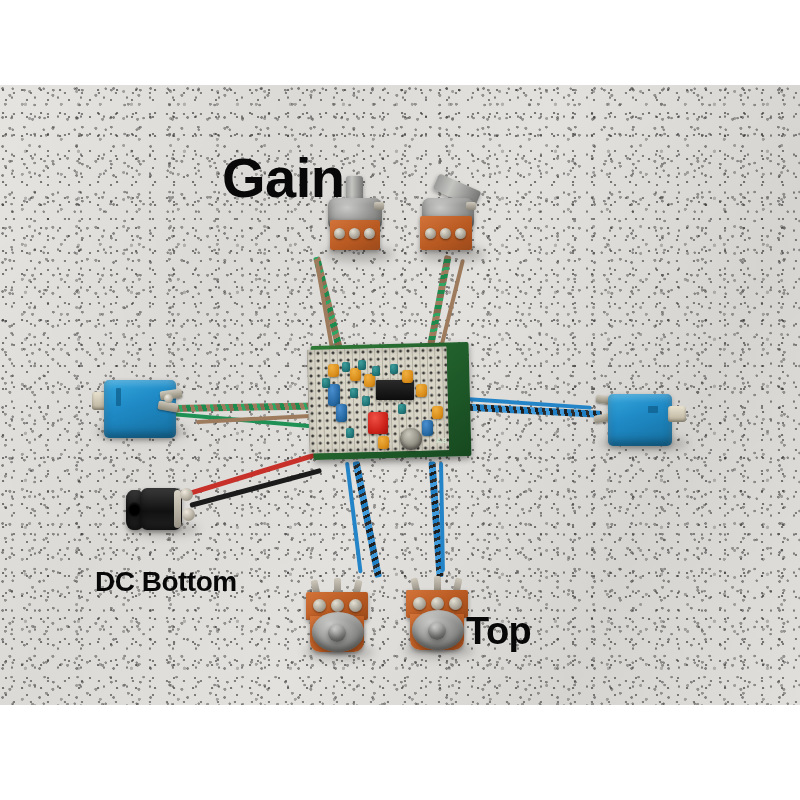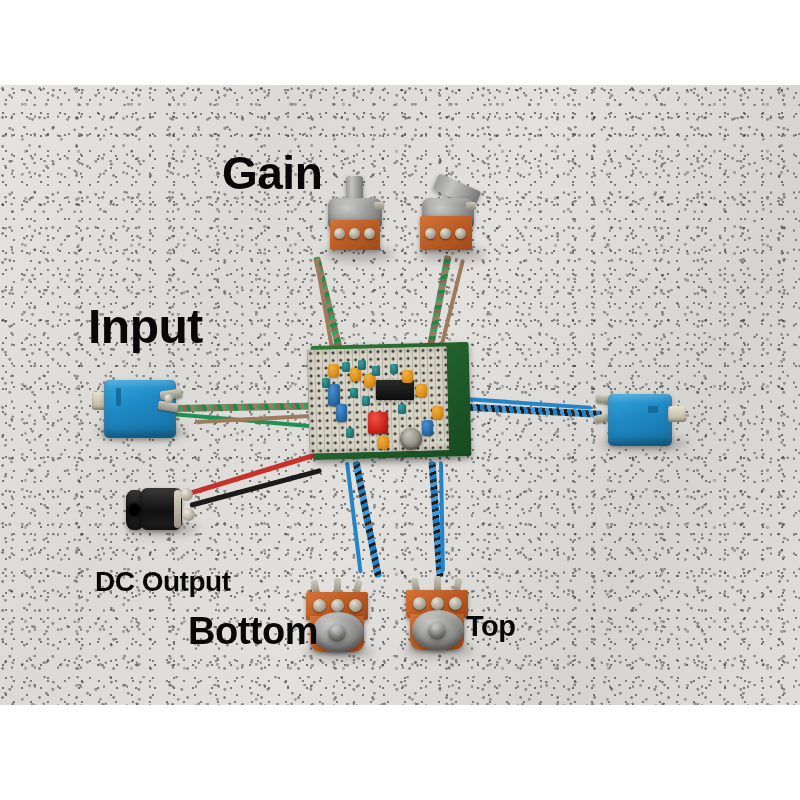--- a/index.html
+++ b/index.html
@@ -250,19 +250,17 @@
     <div class="comp c-teal" style="left:52px;top:20px;width:8px;height:10px;"></div>
     <div class="comp c-teal" style="left:66px;top:26px;width:8px;height:10px;"></div>
     <div class="comp c-teal" style="left:84px;top:24px;width:8px;height:10px;"></div>
     <div class="comp c-teal" style="left:16px;top:38px;width:8px;height:10px;"></div>
     <div class="comp c-teal" style="left:44px;top:48px;width:8px;height:10px;"></div>
     <div class="comp c-teal" style="left:56px;top:56px;width:8px;height:10px;"></div>
     <div class="comp c-teal" style="left:92px;top:64px;width:8px;height:10px;"></div>
     <div class="comp c-teal" style="left:40px;top:88px;width:8px;height:10px;"></div>
   </div>
 
-  <div class="lbl" style="left:222px;top:150px;font-size:46px;">Gain</div>
-  <div class="lbl" style="left:88px;top:303px;font-size:48px;">Input</div>
-  <div class="lbl" style="left:95px;top:568px;font-size:28px;">DC Output</div>
-  <div class="lbl" style="left:188px;top:612px;font-size:38px;">Bottom</div>
-  <div class="lbl" style="left:466px;top:612px;font-size:29px;">Top</div>
+  <div class="lbl" style="left:222px;top:150px;font-size:56px;">Gain</div>
+  <div class="lbl" style="left:95px;top:568px;font-size:28px;">DC Bottom</div>
+  <div class="lbl" style="left:466px;top:612px;font-size:38px;">Top</div>
 
 </div>
 
 </body></html>

